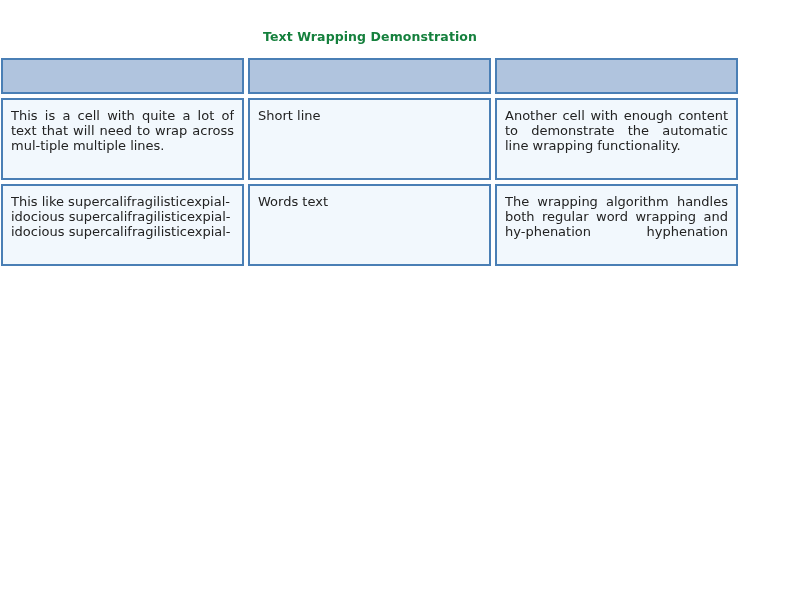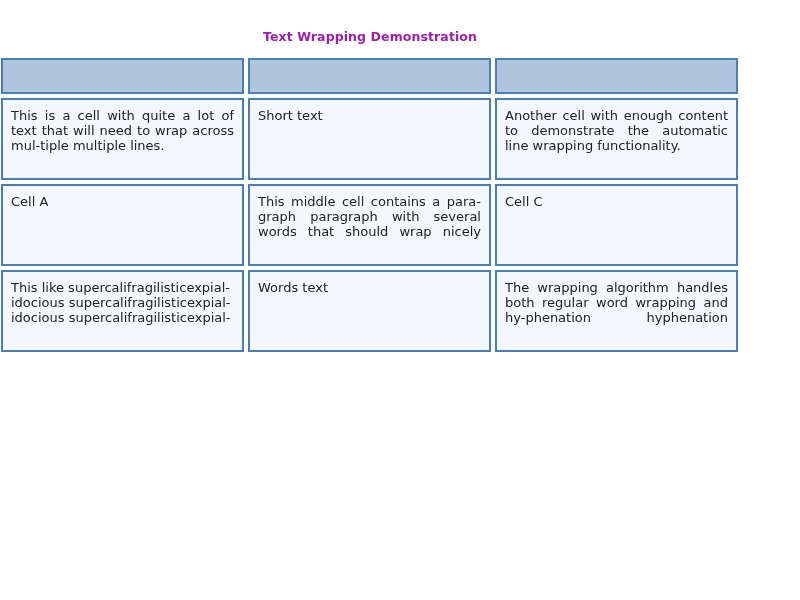--- a/index.html
+++ b/index.html
@@ -17,21 +17,21 @@
   }
 
   #page-title {
     position: absolute;
     left: 0;
     top: 29px;
     width: 740px;
     text-align: center;
     font-size: 12.5px;
     font-weight: bold;
-    color: #a21caf;
+    color: #15803d;
     letter-spacing: 0.1px;
   }
 
   #wrap-table {
     position: absolute;
     left: 1px;
     top: 58px;
     width: 737px;
     border-collapse: separate;
     border-spacing: 4px 4px;
@@ -101,35 +101,24 @@
       <th class="hdr-cell"></th>
       <th class="hdr-cell"></th>
     </tr>
   </thead>
   <tbody>
     <tr>
       <td class="body-cell">
         <span class="cell-text">This is a cell with quite a lot of text that will need to wrap across mul-tiple multiple lines.</span>
       </td>
       <td class="body-cell">
-        <span class="cell-text no-just">Short text</span>
+        <span class="cell-text no-just">Short line</span>
       </td>
       <td class="body-cell">
         <span class="cell-text">Another cell with enough content to demonstrate the automatic line wrapping functionality.</span>
-      </td>
-    </tr>
-    <tr>
-      <td class="body-cell">
-        <span class="cell-text no-just">Cell A</span>
-      </td>
-      <td class="body-cell">
-        <span class="cell-text">This middle cell contains a para-graph paragraph with several words that should wrap nicely within the</span>
-      </td>
-      <td class="body-cell">
-        <span class="cell-text no-just">Cell C</span>
       </td>
     </tr>
     <tr>
       <td class="body-cell">
         <span class="cell-text no-just">This like supercalifragilisticexpial-idocious supercalifragilisticexpial-idocious supercalifragilisticexpial-</span>
       </td>
       <td class="body-cell">
         <span class="cell-text no-just">Words text</span>
       </td>
       <td class="body-cell">

